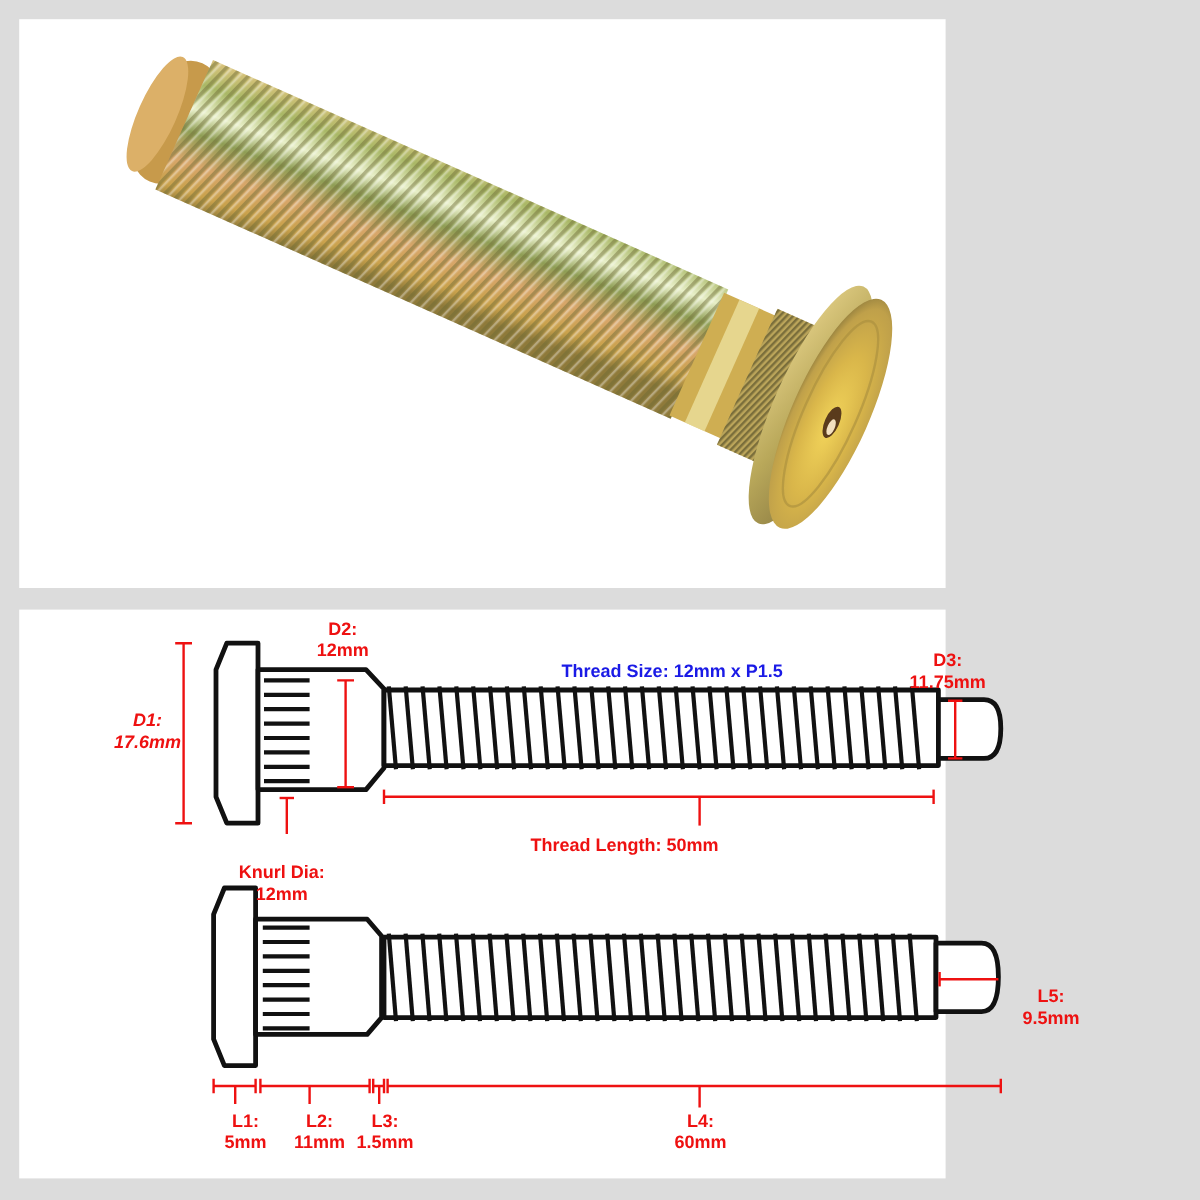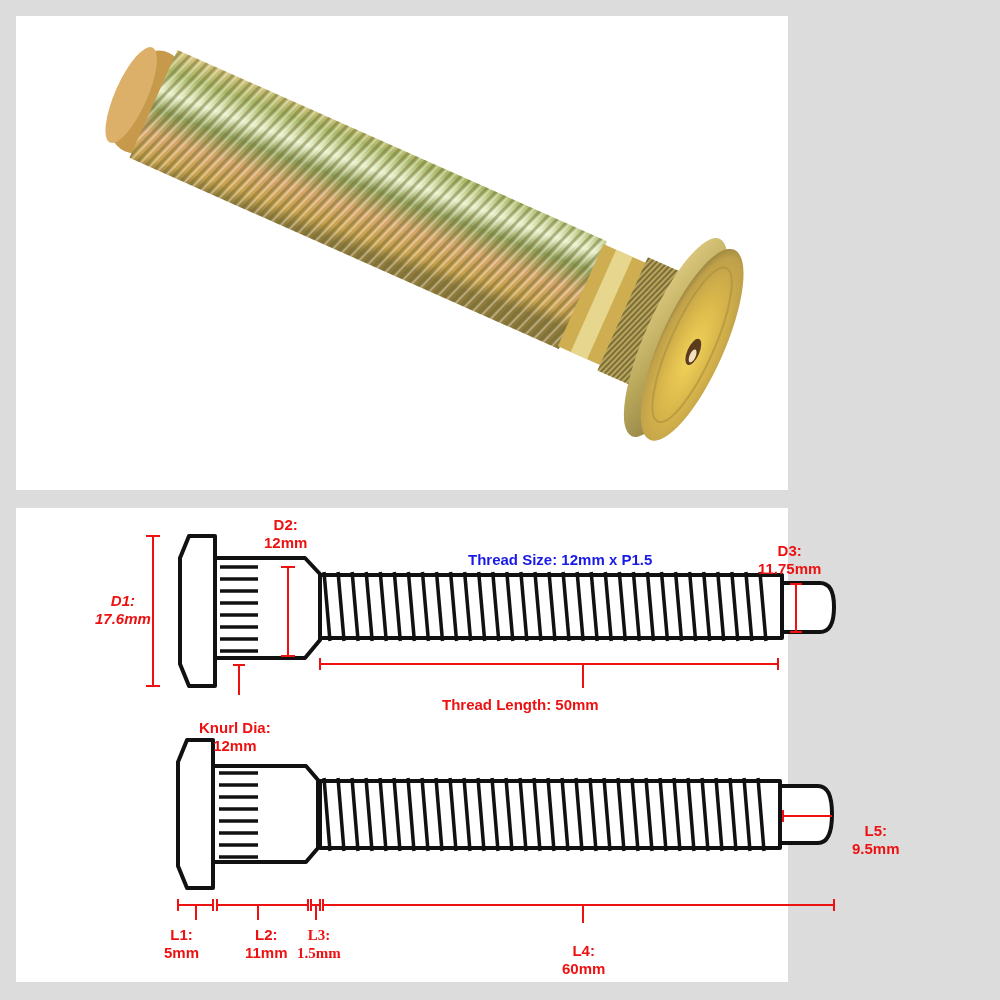--- a/index.html
+++ b/index.html
@@ -258,29 +258,29 @@
     <span>Knurl Dia:</span>
     <span>12mm</span>
   </div>
   <div class="lbl" style="left:426px; top:188px;text-align:center;">
     <span>Thread Length: 50mm</span>
   </div>
   <div class="lbl" style="left:836px; top:296px;margin-top:18px;">
     <span>L5:</span>
     <span>9.5mm</span>
   </div>
-  <div class="lbl" style="left:148px; top:418px;">
+  <div class="lbl" style="left:171px; top:418px;">
     <span>L1:</span>
     <span>5mm</span>
   </div>
   <div class="lbl" style="left:229px; top:418px;">
     <span>L2:</span>
     <span>11mm</span>
   </div>
-  <div class="lbl" style="left:281px; top:418px;font-family:Liberation Serif, serif;">
+  <div class="lbl" style="left:281px; top:418px;">
     <span>L3:</span>
     <span>1.5mm</span>
   </div>
-  <div class="lbl" style="left:546px; top:418px;margin-top:16px;">
+  <div class="lbl" style="left:546px; top:418px;">
     <span>L4:</span>
     <span>60mm</span>
   </div>
 </div>
 
 </body></html>

